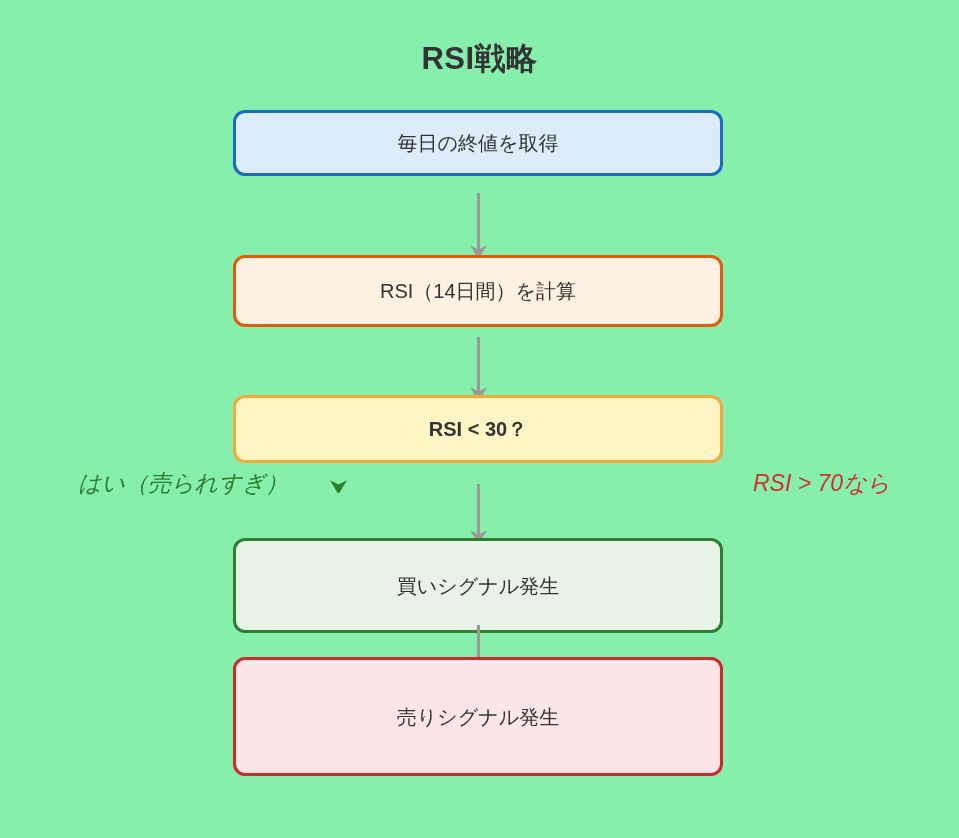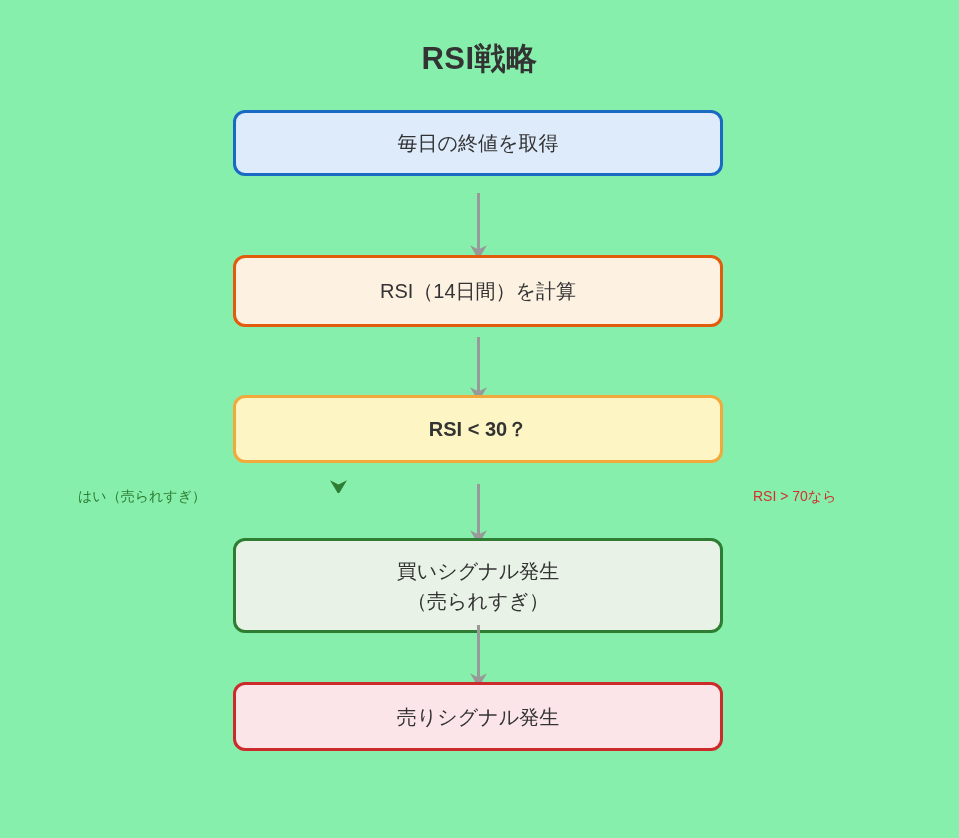--- a/index.html
+++ b/index.html
@@ -32,21 +32,21 @@
     justify-content:center;
     text-align:center;
     color:#333333;
     font-size:20px;
     line-height:30px;
   }
   .n1{top:110px;height:66px;background:#ddebfa;border-color:#1a6ac4;}
   .n2{top:255px;height:72px;background:#fdf1e2;border-color:#e25c0d;}
   .n3{top:395px;height:68px;background:#fdf6c4;border-color:#f2a93c;font-weight:bold;}
   .n4{top:538px;height:95px;background:#e8f2e6;border-color:#2e7d32;}
-  .n5{top:682px;height:69px;background:#fce5e9;border-color:#cc2b2b;}
+  .n5{top:657px;height:119px;background:#fce5e9;border-color:#cc2b2b;}
   .edge-line{
     position:absolute;
     left:477px;width:3px;
     background:#999999;
   }
   .e1{top:193px;height:64px;}
   .e2{top:337px;height:62px;}
   .e3{top:484px;height:58px;}
   .e4{top:625px;height:60px;}
   .arrowhead{
@@ -60,23 +60,24 @@
   .arrowhead svg{display:block;width:17px;height:13px;}
   .gray-head path{fill:#999999;}
   .green-head path{fill:#2e7d32;}
   .yes-head{
     position:absolute;
     left:330px;top:480px;width:17px;height:13px;
   }
   .yes-head svg{display:block;width:17px;height:13px;}
   .edge-label{
     position:absolute;
-    top:488px;
-    font-size:14px;
+    top:468px;
+    font-size:23px;
     white-space:nowrap;
+    font-style:italic;
   }
   .label-yes{left:78px;color:#2e7d32;}
   .label-no{left:753px;color:#d32f2f;}
 </style>
 </head>
 <body>
 
 <div class="canvas">
 
   <h1 class="title">RSI戦略</h1>
@@ -118,21 +119,20 @@
 
   <div class="edge-line e3"></div>
   <div class="arrowhead gray-head a3">
     <svg viewBox="0 0 16 12" xmlns="http://www.w3.org/2000/svg">
         <path d="M0 0 L8 4 L16 0 L8.8 12 L7.2 12 Z"></path>
       </svg>
   </div>
 
   <div class="node n4">
     <div>買いシグナル発生</div>
-    <div>（売られすぎ）</div>
   </div>
 
   <div class="edge-line e4"></div>
   <div class="arrowhead gray-head a4">
     <svg viewBox="0 0 16 12" xmlns="http://www.w3.org/2000/svg">
         <path d="M0 0 L8 4 L16 0 L8.8 12 L7.2 12 Z"></path>
       </svg>
   </div>
 
   <div class="node n5">

